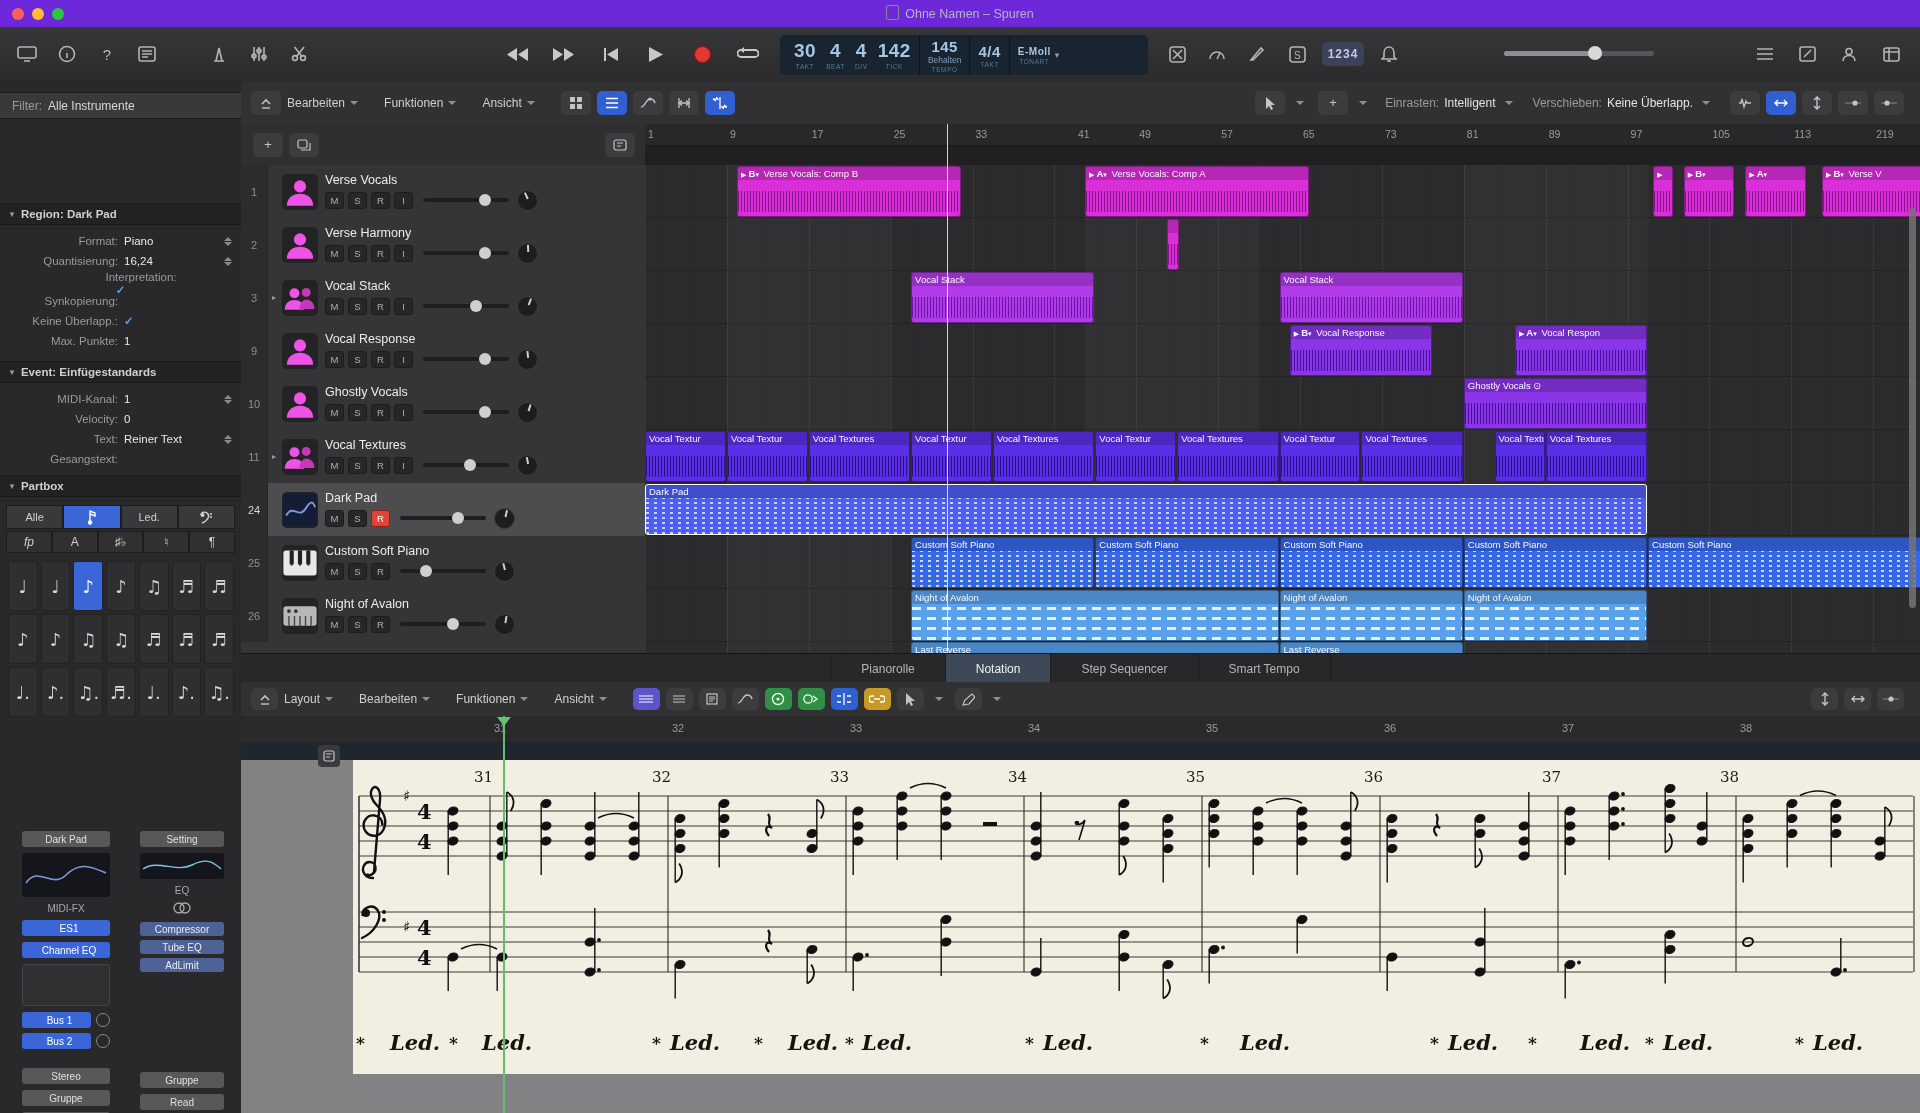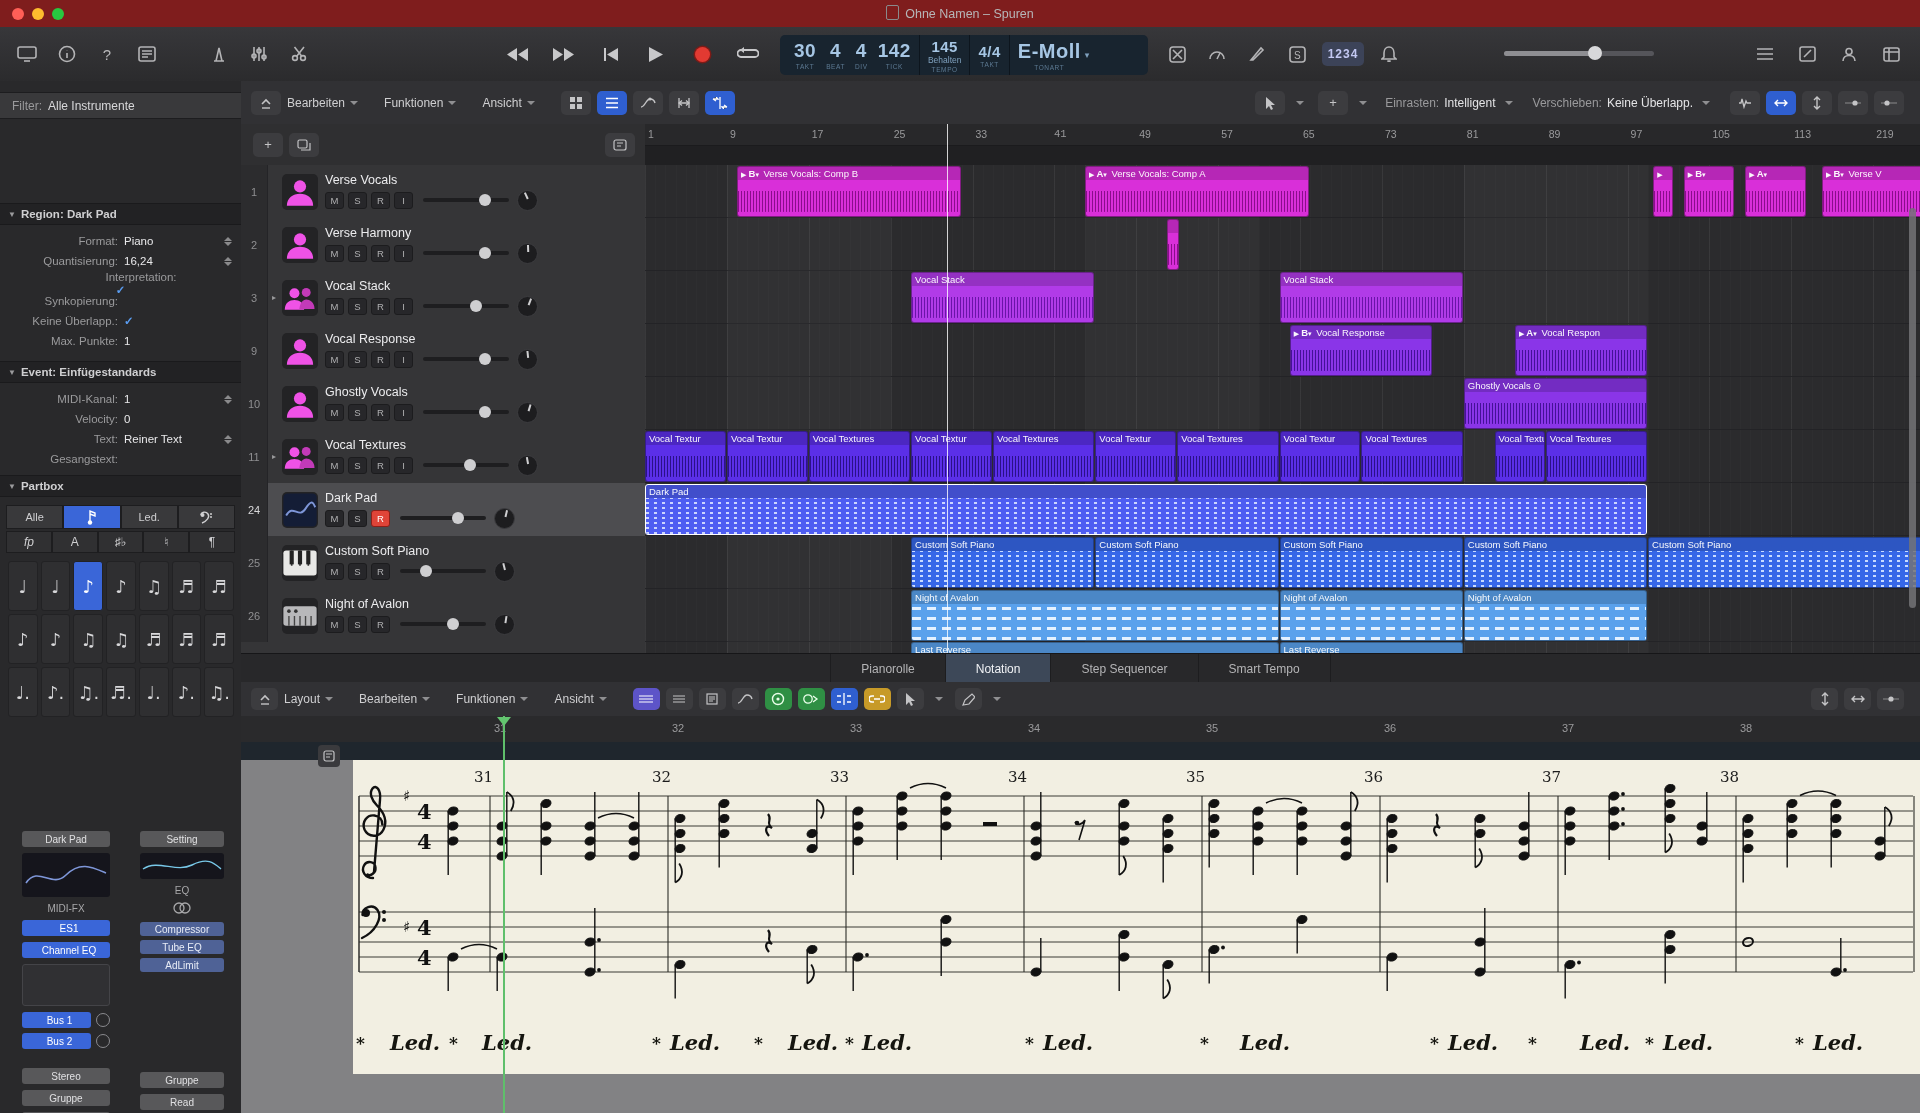--- a/index.html
+++ b/index.html
@@ -1,19 +1,19 @@
 <!DOCTYPE html>
 <html><head>
 <meta charset="utf-8">
 <style>
   html,body{margin:0;padding:0;background:#111;}
   #app{position:relative;width:1920px;height:1113px;background:#202022;overflow:hidden;
        font-family:"Liberation Sans",sans-serif;color:#d8d8da;-webkit-font-smoothing:antialiased;}
   
-  .titlebar{position:absolute;left:0;top:0;width:1920px;height:27px;background:#7f1d1d;border-bottom:1px solid #1a1a1c;}
+  .titlebar{position:absolute;left:0;top:0;width:1920px;height:27px;background:#6d28d9;border-bottom:1px solid #1a1a1c;}
   .tl{position:absolute;top:8px;width:12px;height:12px;border-radius:50%;}
   .title{position:absolute;top:5px;width:100%;text-align:center;font-size:12.5px;color:#b6b6b8;}
   .title .doc{display:inline-block;width:11px;height:13px;border:1px solid #8a8a8c;border-radius:2px;vertical-align:-2px;margin-right:6px;}
   
   .control-bar{position:absolute;left:0;top:27px;width:1920px;height:54px;background:linear-gradient(#37373a,#2b2b2d);border-bottom:1px solid #121214;}
   .icn{display:inline-flex;align-items:center;justify-content:center;width:34px;height:28px;border-radius:5px;color:#b8b8ba;font-size:15px;}
   .icn svg{stroke:#b4b4b6;fill:none;stroke-width:1.6;}
   .cb-left{position:absolute;left:10px;top:13px;display:flex;gap:6px;}
   .cb-left .gap{width:26px;}
   .transport{position:absolute;left:498px;top:11px;display:flex;gap:6px;align-items:center;}
@@ -254,21 +254,21 @@
         <span class="lcd-val" style="font-size:15px">145</span>
         <span class="lcd-mid">Behalten</span>
         <span class="lcd-lab">TEMPO</span>
       </div>
       <div class="lcd-seg">
         <span class="lcd-val" style="font-size:15px">4/4</span>
         <span class="lcd-lab">TAKT</span>
       </div>
       <div class="lcd-seg" style="border-right:none;flex-direction:row">
         <span class="lcd-col">
-            <span class="lcd-val" style="font-size:20px">E-Moll</span>
+            <span class="lcd-val" style="font-size:10px">E-Moll</span>
             <span class="lcd-lab">TONART</span>
           </span>
         <span class="lcd-chev">▾</span>
       </div>
     </div>
 
     <div class="cb-after">
       <span class="icn">
           <svg width="17" height="17" viewBox="0 0 17 17">
             <rect x="1" y="1" width="15" height="15" rx="3"></rect>
@@ -614,21 +614,21 @@
         </svg>
       </span>
   </div>
 
   <div class="ruler" id="arr-ruler">
       <span style="left: 3px;">1</span>
       <span style="left: 84.88px;">9</span>
       <span style="left: 166.76px;">17</span>
       <span style="left: 248.64px;">25</span>
       <span style="left: 330.52px;">33</span>
-      <span style="left: 409px; font-family: Liberation Mono, monospace;">41</span>
+      <span style="left: 433px;">41</span>
       <span style="left: 494.28px;">49</span>
       <span style="left: 576.16px;">57</span>
       <span style="left: 658.04px;">65</span>
       <span style="left: 739.92px;">73</span>
       <span style="left: 821.8px;">81</span>
       <span style="left: 903.68px;">89</span>
       <span style="left: 985.56px;">97</span>
       <span style="left: 1067.44px;">105</span>
       <span style="left: 1149.32px;">113</span>
       <span style="left: 1231.2px;">219</span>

